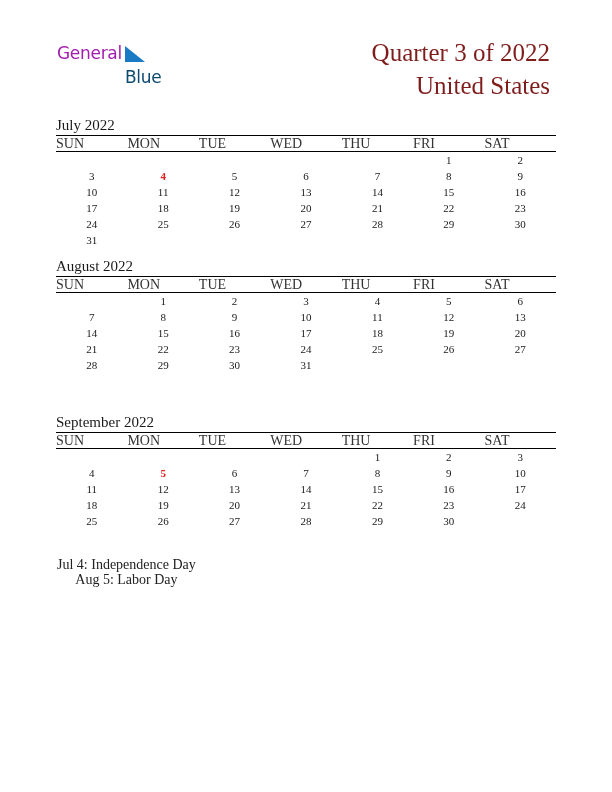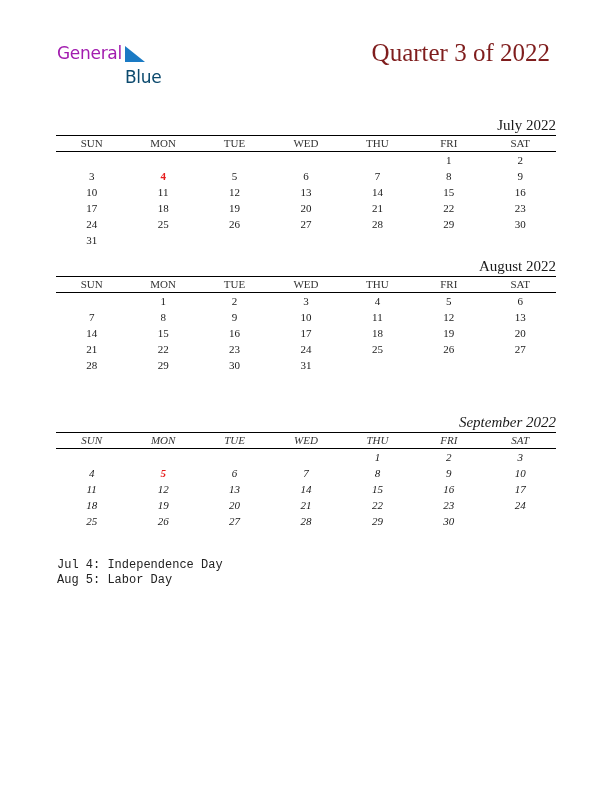--- a/index.html
+++ b/index.html
@@ -8,43 +8,44 @@
   .logo { position: absolute; left: 57px; top: 43px; width: 100px; height: 40px; }
   .logo-general { position: absolute; left: 0; top: 0; font-family: "DejaVu Sans", "Liberation Sans", sans-serif;
                   font-size: 17px; color: #a21caf; letter-spacing: -0.3px; }
   .logo-blue { position: absolute; left: 68px; top: 17px; font-family: "DejaVu Sans", "Liberation Sans", sans-serif;
                font-size: 17px; color: #0c4a6e; letter-spacing: -0.3px; margin-top: 7px; }
   .logo-tri { position: absolute; left: 68px; top: 3px; width: 0; height: 0;
               border-left: 20px solid #1a7ac4; border-top: 16px solid transparent; }
   .title { position: absolute; right: 62px; top: 36px; text-align: right; font-size: 25px; line-height: 33px;
            font-family: "Liberation Serif", "DejaVu Serif", serif; color: #7f1d1d; }
   .month { position: absolute; left: 56px; width: 500px; }
-  .month-title { text-align: right; font-size: 15px; height: 20px; line-height: 20px;
+  .month-title { text-align: left; font-size: 15px; height: 20px; line-height: 20px;
                  font-family: "Liberation Serif", "DejaVu Serif", serif; }
   .cal-header { display: flex; border-top: 1.5px solid #000; border-bottom: 1.5px solid #000; height: 15px; }
-  .cal-header span { flex: 1; text-align: center; font-size: 11px; line-height: 15px; color: #333;
+  .cal-header span { flex: 1; font-size: 14px; line-height: 15px; color: #333;
                      font-family: "Liberation Serif", "DejaVu Serif", serif; }
   .cal-row { display: flex; height: 16px; }
   .cal-row span { flex: 1; text-align: center; font-size: 11px; line-height: 16px;
                   font-family: "Liberation Serif", "DejaVu Serif", serif; }
   .cal-row span.holiday { color: #e61e1e; font-weight: bold; }
-  .notes { position: absolute; left: 57px; top: 558px; font-size: 12px; line-height: 14.5px;
-           font-family: Liberation Mono, monospace; color: #222; }
+  .notes { position: absolute; left: 57px; top: 558px; font-size: 14px; line-height: 14.5px;
+           font-family: Liberation Serif, serif; color: #222; text-align: center; }
 </style>
 </head>
 <body>
 
 <div class="logo">
   <span class="logo-general">General</span>
   <span class="logo-tri"></span>
   <span class="logo-blue">Blue</span>
 </div>
 
 <div class="title">
   <div>Quarter 3 of 2022</div>
+  <div>United States</div>
 </div>
 
 <div class="month" id="m0" style="top:115px;">
     <div class="month-title">July 2022</div>
     <div class="cal-header">
       <span>SUN</span>
       <span>MON</span>
       <span>TUE</span>
       <span>WED</span>
       <span>THU</span>
@@ -156,21 +157,21 @@
     <div class="cal-row">
       <span>28</span>
       <span>29</span>
       <span>30</span>
       <span>31</span>
       <span></span>
       <span></span>
       <span></span>
     </div>
   </div>
-<div class="month" id="m2" style="top:412px;font-style:italic;">
+<div class="month" id="m2" style="top:412px;">
     <div class="month-title">September 2022</div>
     <div class="cal-header">
       <span>SUN</span>
       <span>MON</span>
       <span>TUE</span>
       <span>WED</span>
       <span>THU</span>
       <span>FRI</span>
       <span>SAT</span>
     </div>

